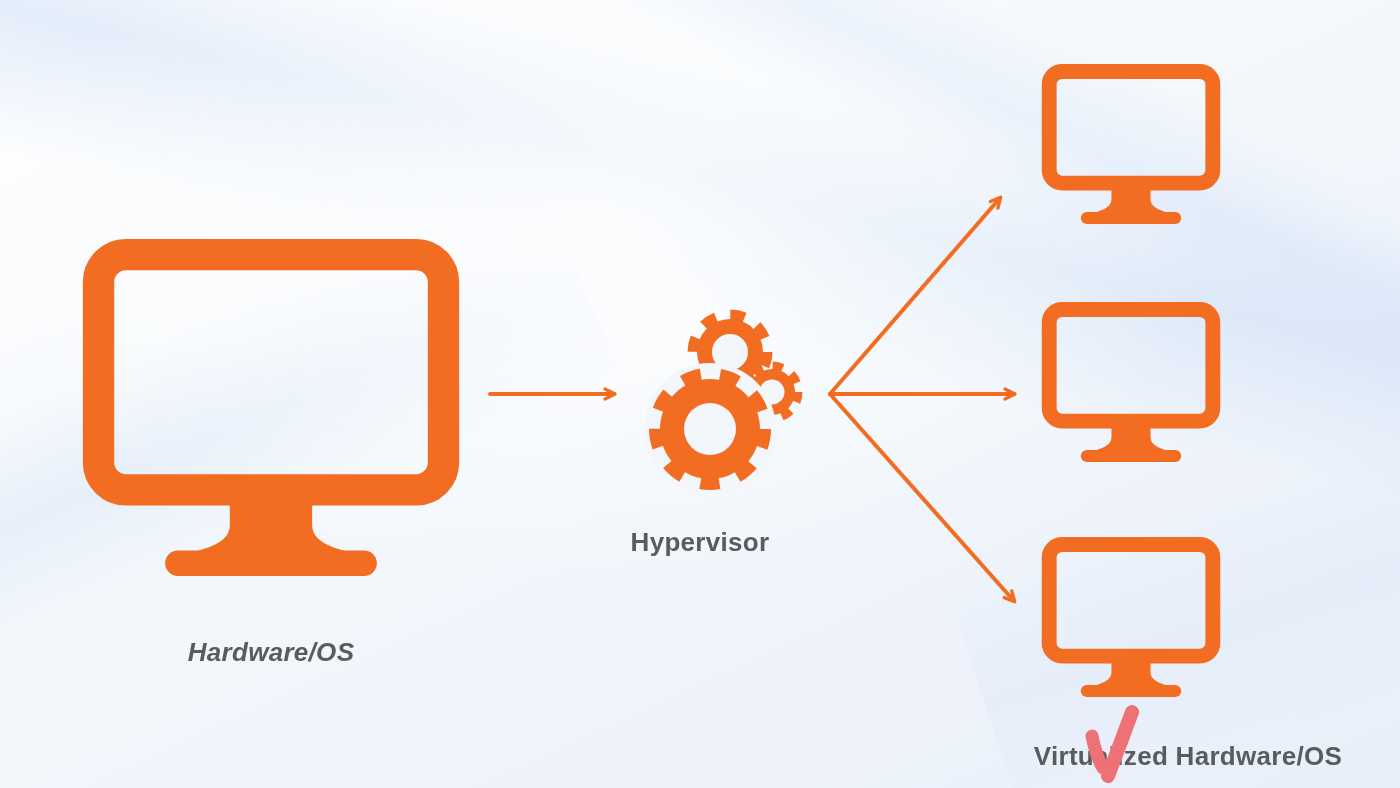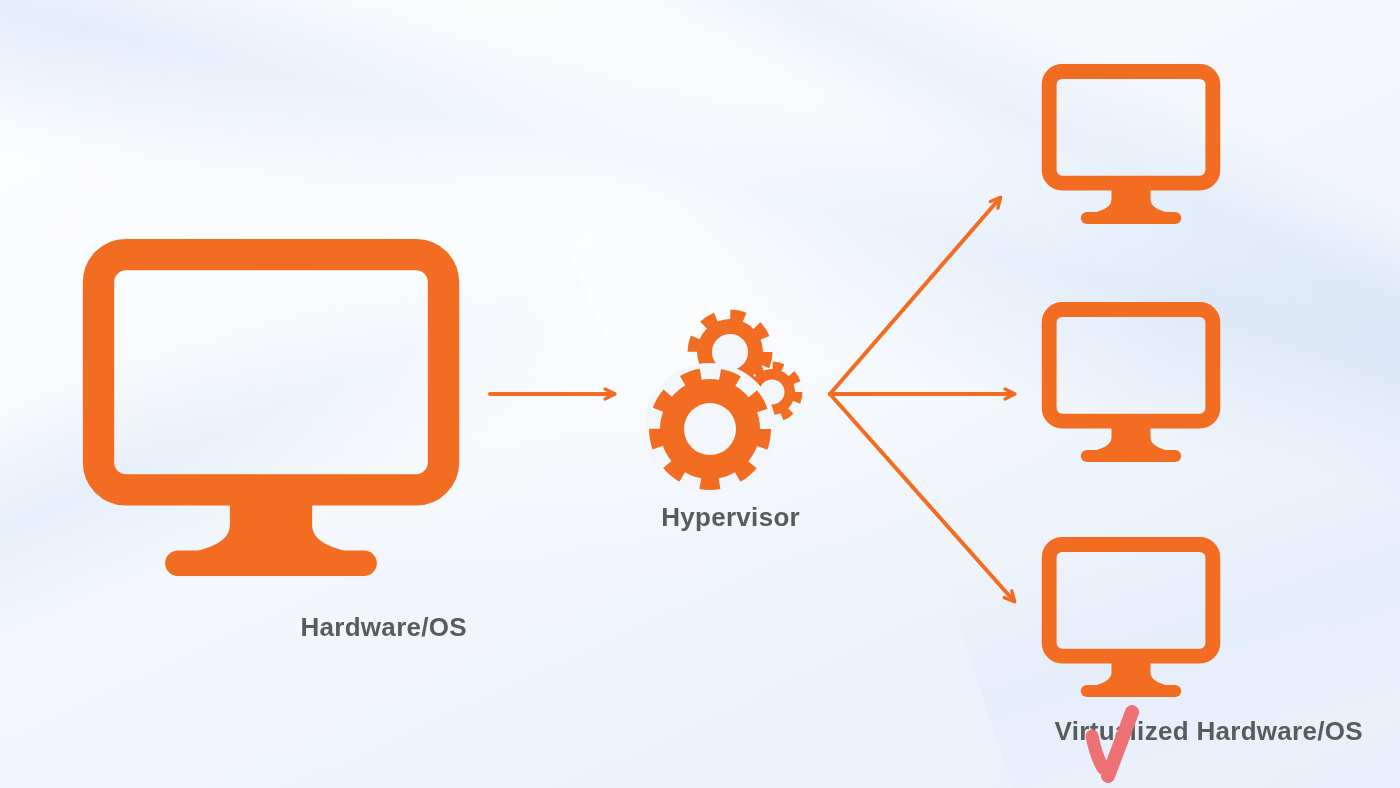--- a/index.html
+++ b/index.html
@@ -49,27 +49,28 @@
   .gears       { left: 645px; top: 302px; width: 160px; height: 190px; }
   .vm-monitor-1{ left: 1038px; top: 62px;  width: 186px; height: 166px; }
   .vm-monitor-2{ left: 1038px; top: 300px; width: 186px; height: 166px; }
   .vm-monitor-3{ left: 1038px; top: 535px; width: 186px; height: 166px; }
 
   .arrows { position: absolute; left: 0; top: 0; width: 1400px; height: 788px; pointer-events: none; }
   .arrow-line { stroke: var(--accent); stroke-width: 4; stroke-linecap: round; fill: none; }
 
   .node-label {
     position: absolute;
-    text-align: right;
+    text-align: center;
     font-size: 26px;
     font-weight: 700;
     letter-spacing: .3px;
     color: var(--label-text);
+    margin-top: 25px;
   }
-  .hw-label  { left: 75px;  top: 612px; width: 392px; }
+  .hw-label  { left: 75px;  top: 612px; width: 392px; font-style: italic; }
   .hyp-label { left: 600px; top: 502px; width: 200px; }
   .vm-label  { left: 1013px; top: 716px; width: 350px; }
 
   .watermark {
     position: absolute;
     left: 1083px; top: 730px;
     display: flex; align-items: flex-start;
     z-index: 5;
   }
   .watermark-text {

